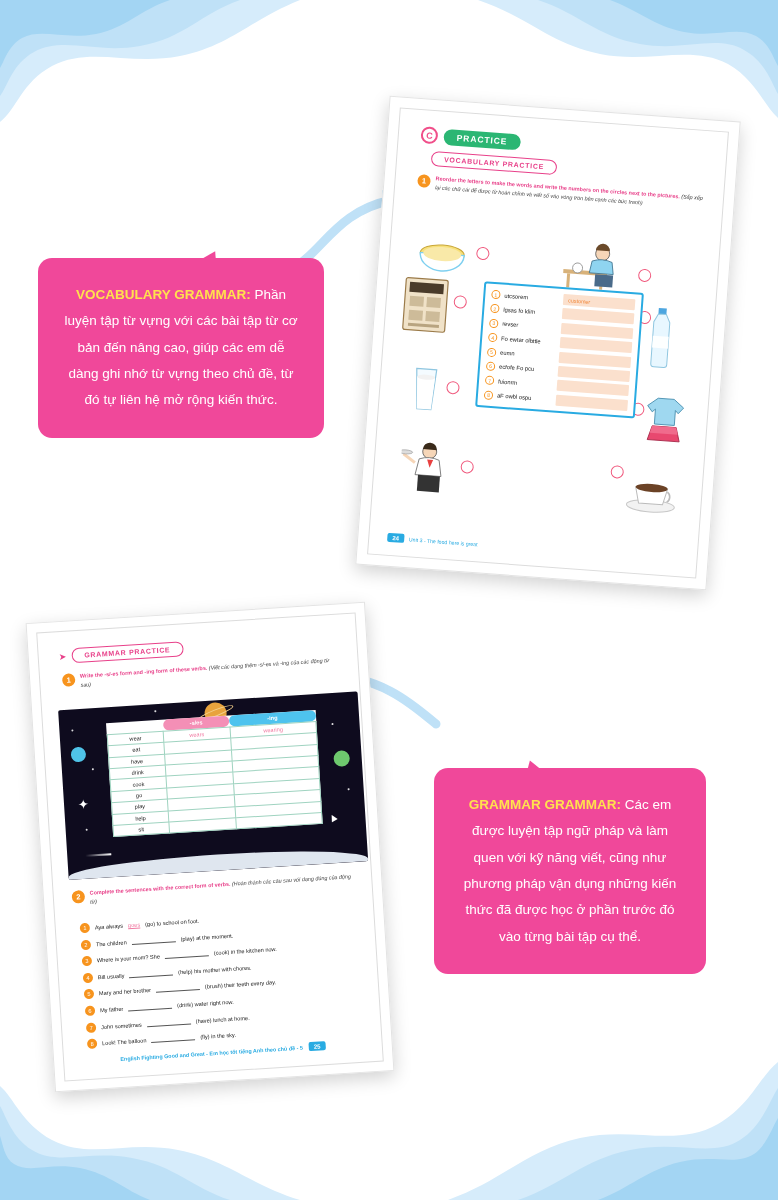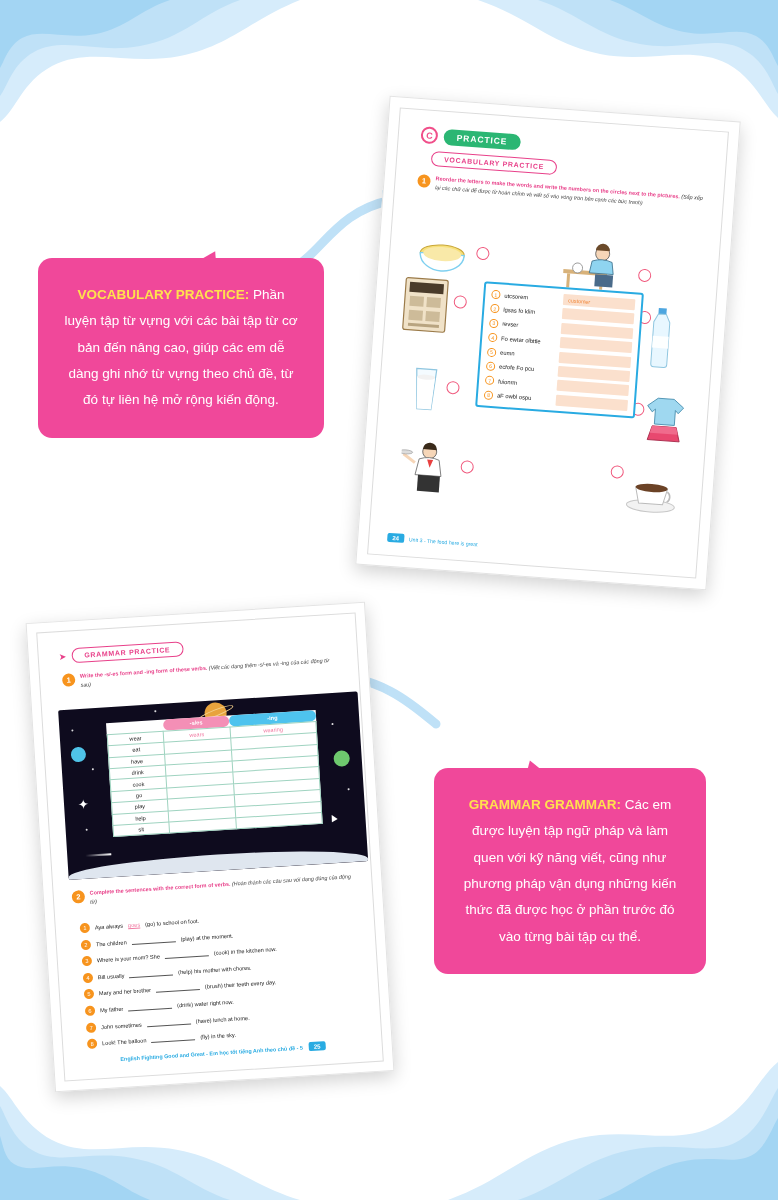--- a/index.html
+++ b/index.html
@@ -540,19 +540,19 @@
     <div class="bfoot">
       <div class="txt">English Fighting Good and Great - Em học tốt tiếng Anh theo chủ đề - 5</div>
       <div class="pg">25</div>
     </div>
 
   </div>
 </div>
 
 <div class="tail" id="tail-vocab"></div>
 <div class="callout" id="callout-vocab">
-  <b>VOCABULARY PRACTICE:</b><span> Phần luyện tập từ vựng với các bài tập từ cơ bản đến nâng cao, giúp các em dễ dàng ghi nhớ từ vựng theo chủ đề, từ đó tự liên hệ mở rộng kiến động.</span>
+  <b>VOCABULARY GRAMMAR:</b><span> Phần luyện tập từ vựng với các bài tập từ cơ bản đến nâng cao, giúp các em dễ dàng ghi nhớ từ vựng theo chủ đề, từ đó tự liên hệ mở rộng kiến thức.</span>
 </div>
 
 <div class="tail" id="tail-grammar"></div>
 <div class="callout" id="callout-grammar">
   <b>GRAMMAR GRAMMAR:</b><span> Các em được luyện tập ngữ pháp và làm quen với kỹ năng viết, cũng như phương pháp vận dụng những kiến thức đã được học ở phần trước đó vào từng bài tập cụ thể.</span>
 </div>
 
 </body></html>

